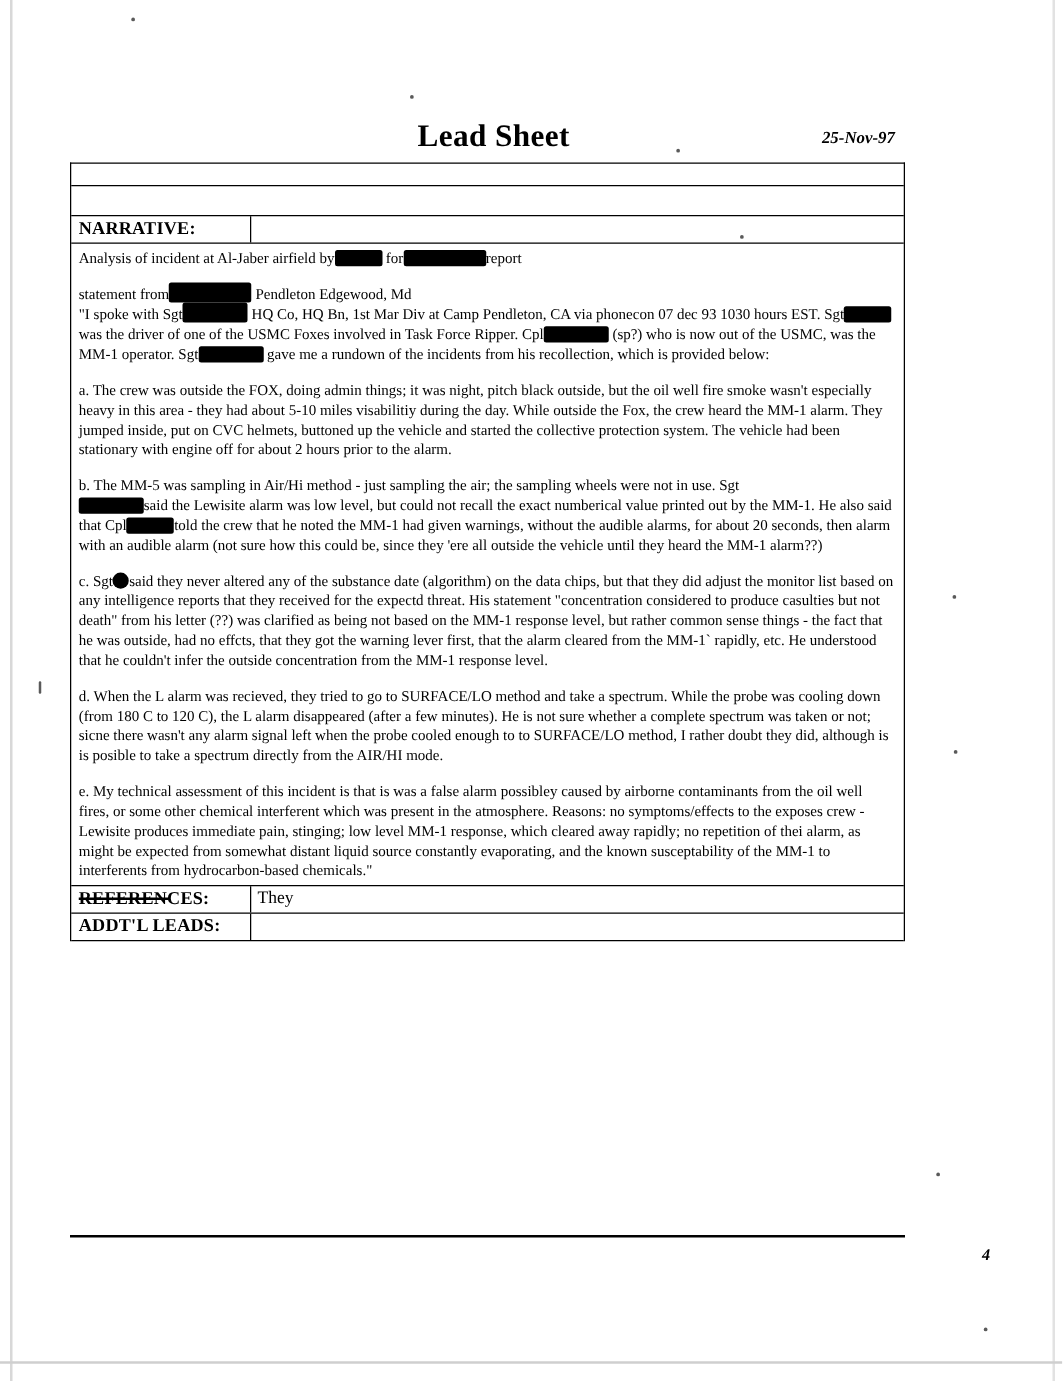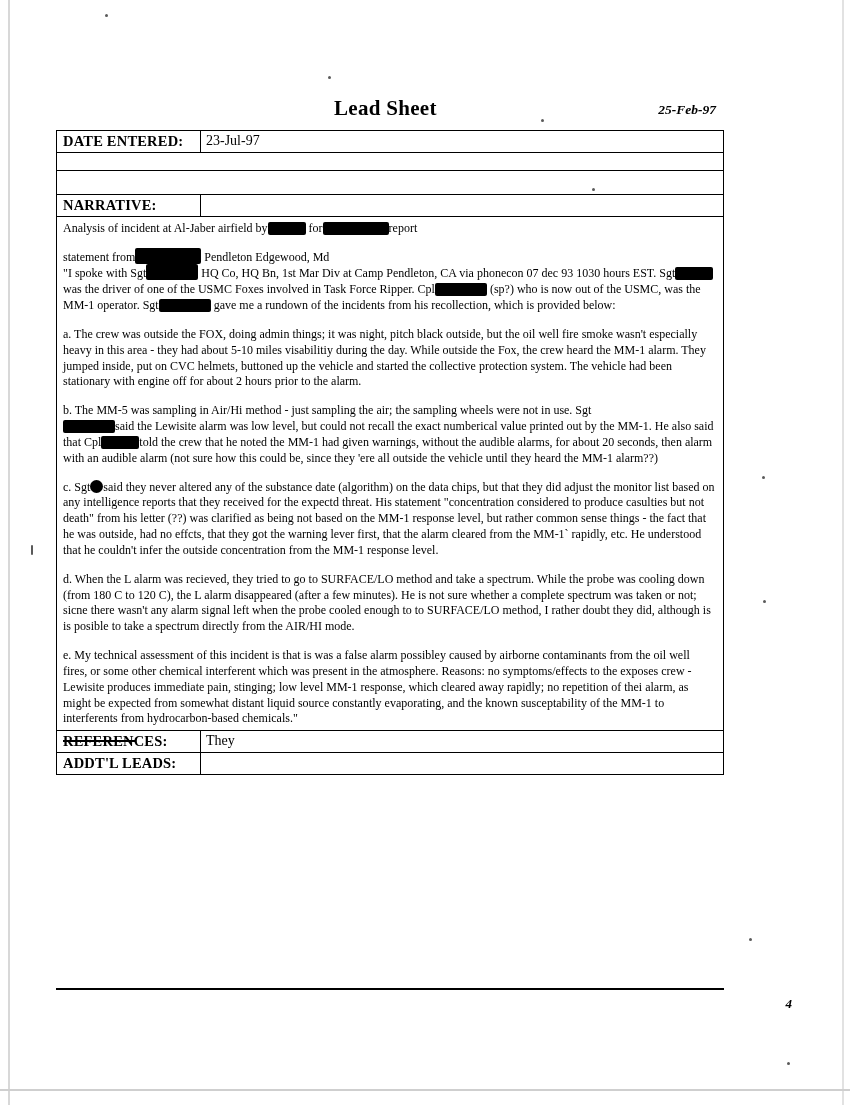--- a/index.html
+++ b/index.html
@@ -48,21 +48,21 @@
 
   
   .header {
     position: relative;
     height: 34px;
   }
   .header .title {
     position: absolute;
     left: 278px;
     top: 0;
-    font-size: 21px;
+    font-size: 25px;
     font-weight: bold;
     letter-spacing: 0.3px;
   }
   .header .date {
     position: absolute;
     right: 8px;
     top: 6px;
     font-size: 13.5px;
     font-style: italic;
     font-weight: bold;
@@ -178,29 +178,25 @@
   <div class="speck" style="left:762px;top:476px;width:3px;height:3px;"></div>
   <div class="speck" style="left:763px;top:600px;width:3px;height:3px;"></div>
   <div class="speck" style="left:749px;top:938px;width:3px;height:3px;"></div>
   <div class="speck" style="left:787px;top:1062px;width:3px;height:3px;"></div>
   <div class="speck" style="left:31px;top:545px;width:2px;height:10px;border-radius:1px;"></div>
 
   <div class="doc">
 
     <div class="header">
       <div class="title">Lead Sheet</div>
-      <div class="date">25-Feb-97</div>
+      <div class="date">25-Nov-97</div>
     </div>
 
     <div class="form">
 
-      <div class="row">
-        <div class="cell-label">DATE ENTERED:</div>
-        <div class="cell-value">23-Jul-97</div>
-      </div>
 
 
       <div class="blank-row-tall"></div>
       <div class="blank-row"></div>
 
       <div class="row narr-row">
         <div class="cell-label">NARRATIVE:</div>
         <div class="cell-value"></div>
       </div>
 

